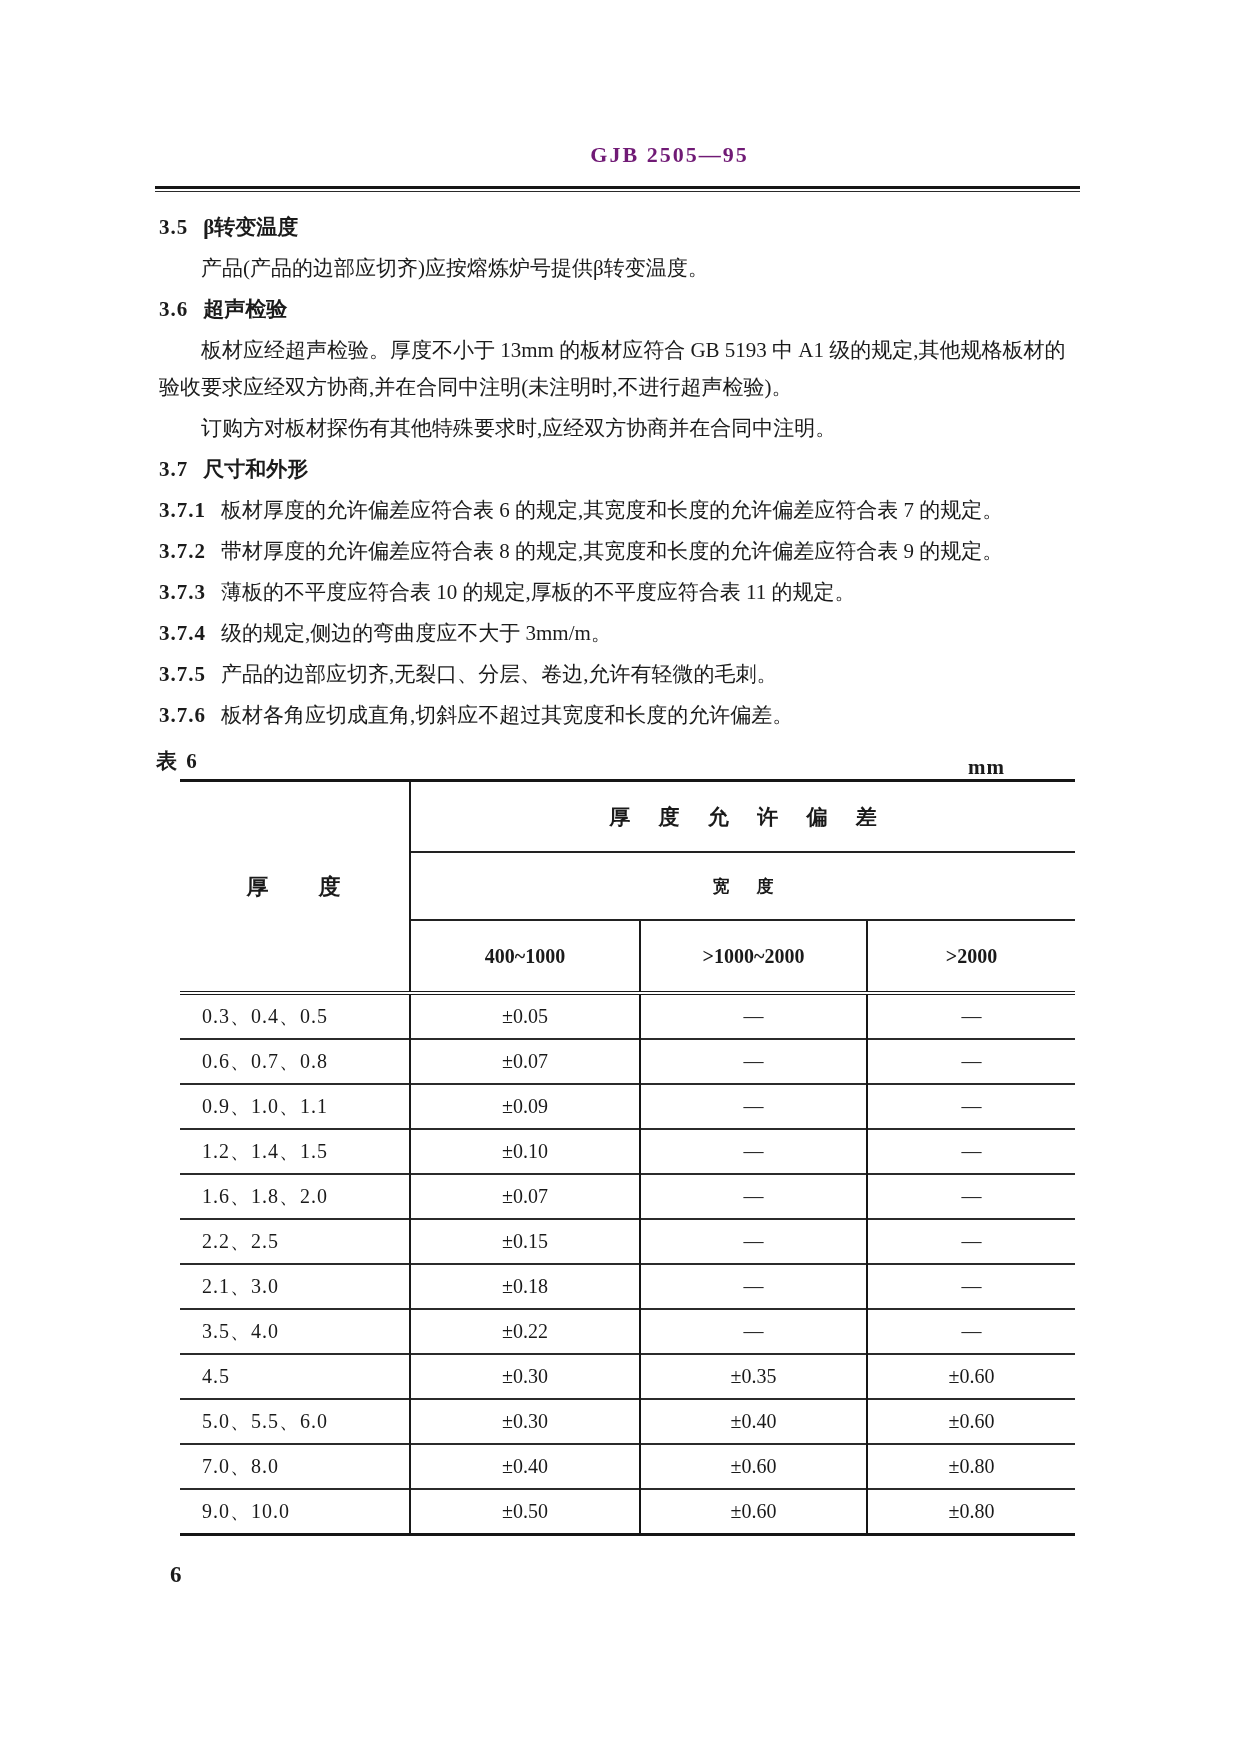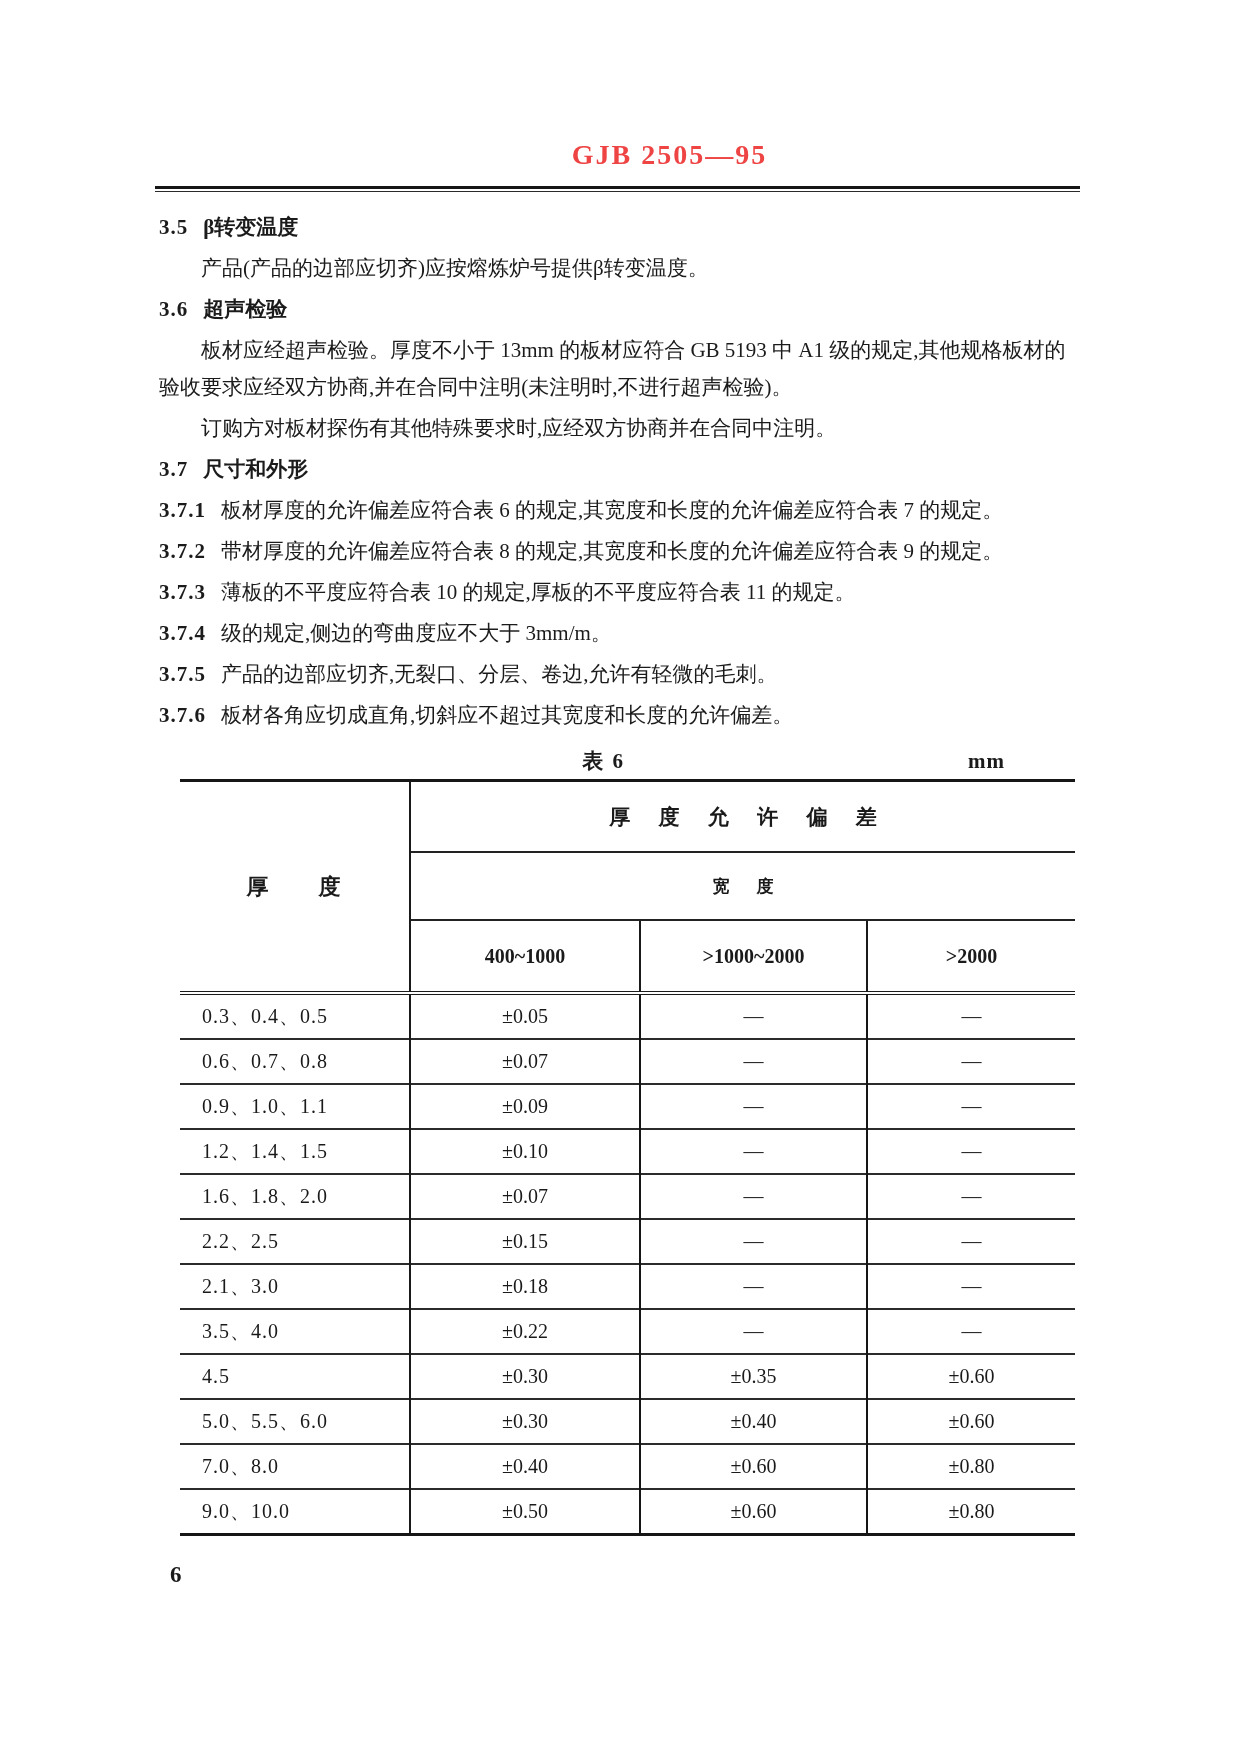--- a/index.html
+++ b/index.html
@@ -14,25 +14,25 @@
   .page{
     box-sizing:border-box;
     width:1240px;height:1755px;
     padding:138px 160px 0 155px;
     position:relative;
   }
   
   .doc-code{
     text-align:center;
     transform:translateX(52px);
-    font-size:28px;
+    font-size:22px;
     font-weight:bold;
     letter-spacing:2px;
     line-height:34px;
-    color:#ef4444;
+    color:#701a75;
   }
   .header-rule{
     margin-top:14px;
     height:0;
     border-top:3px solid #161616;
     border-bottom:1px solid #2a2a2a;
     padding-top:2px;
   }
   
   .body-text{
@@ -50,27 +50,27 @@
     position:relative;
     margin:9px 0 0 25px;
     width:895px;
     height:36px;
     line-height:36px;
     font-size:21px;
     font-weight:bold;
   }
   .tbl-caption .cap{
     display:block;
-    text-align:center;
+    text-align:left;
     transform:translateX(-24px);
     letter-spacing:2px;
   }
   .tbl-caption .unit{
     position:absolute;
-    right:70px;top:0;
+    right:70px;top:6px;
     font-weight:bold;
     letter-spacing:1px;
   }
   
   table.t6{
     margin-left:25px;
     width:895px;
     border-collapse:collapse;
     table-layout:fixed;
     border-top:3px solid #161616;

